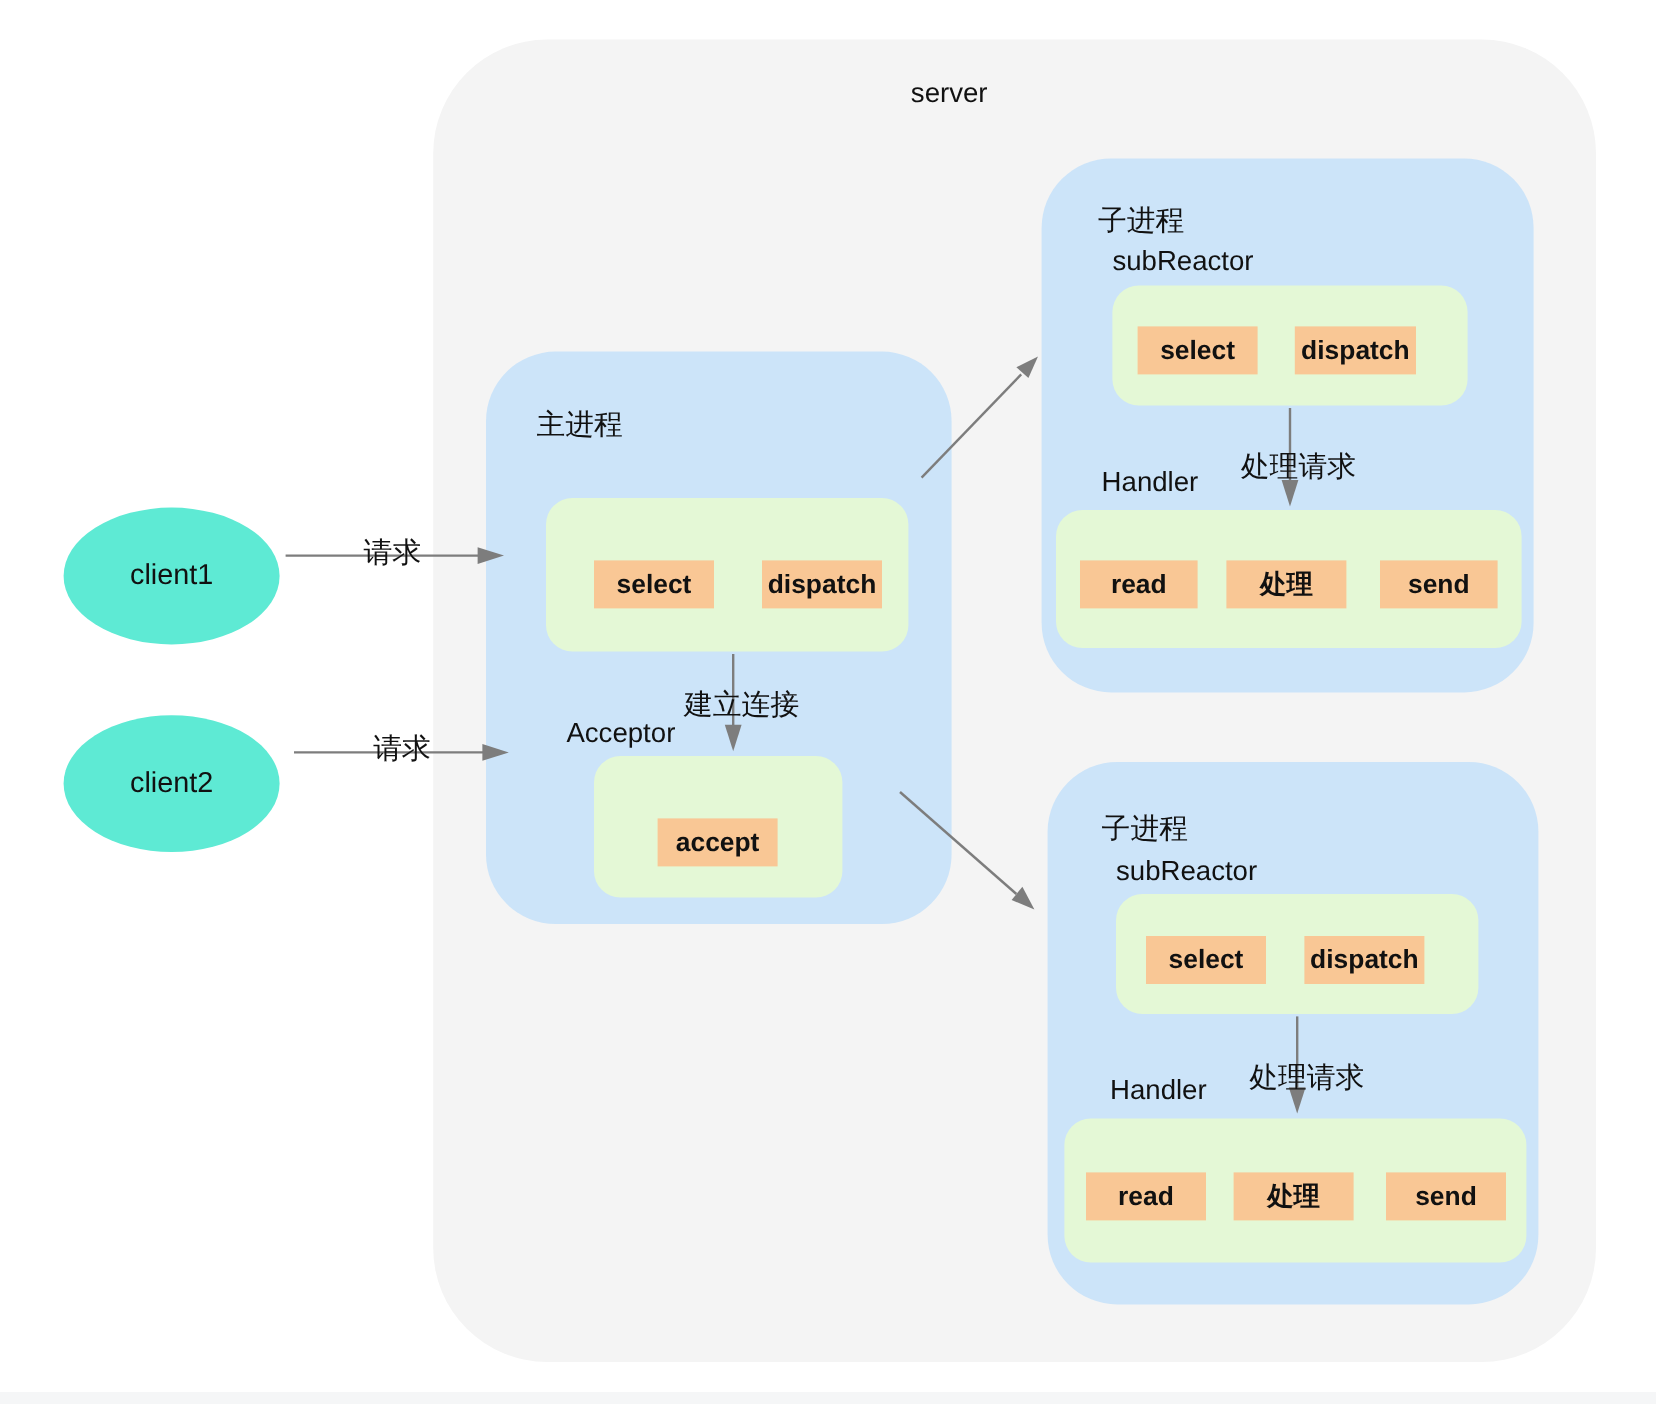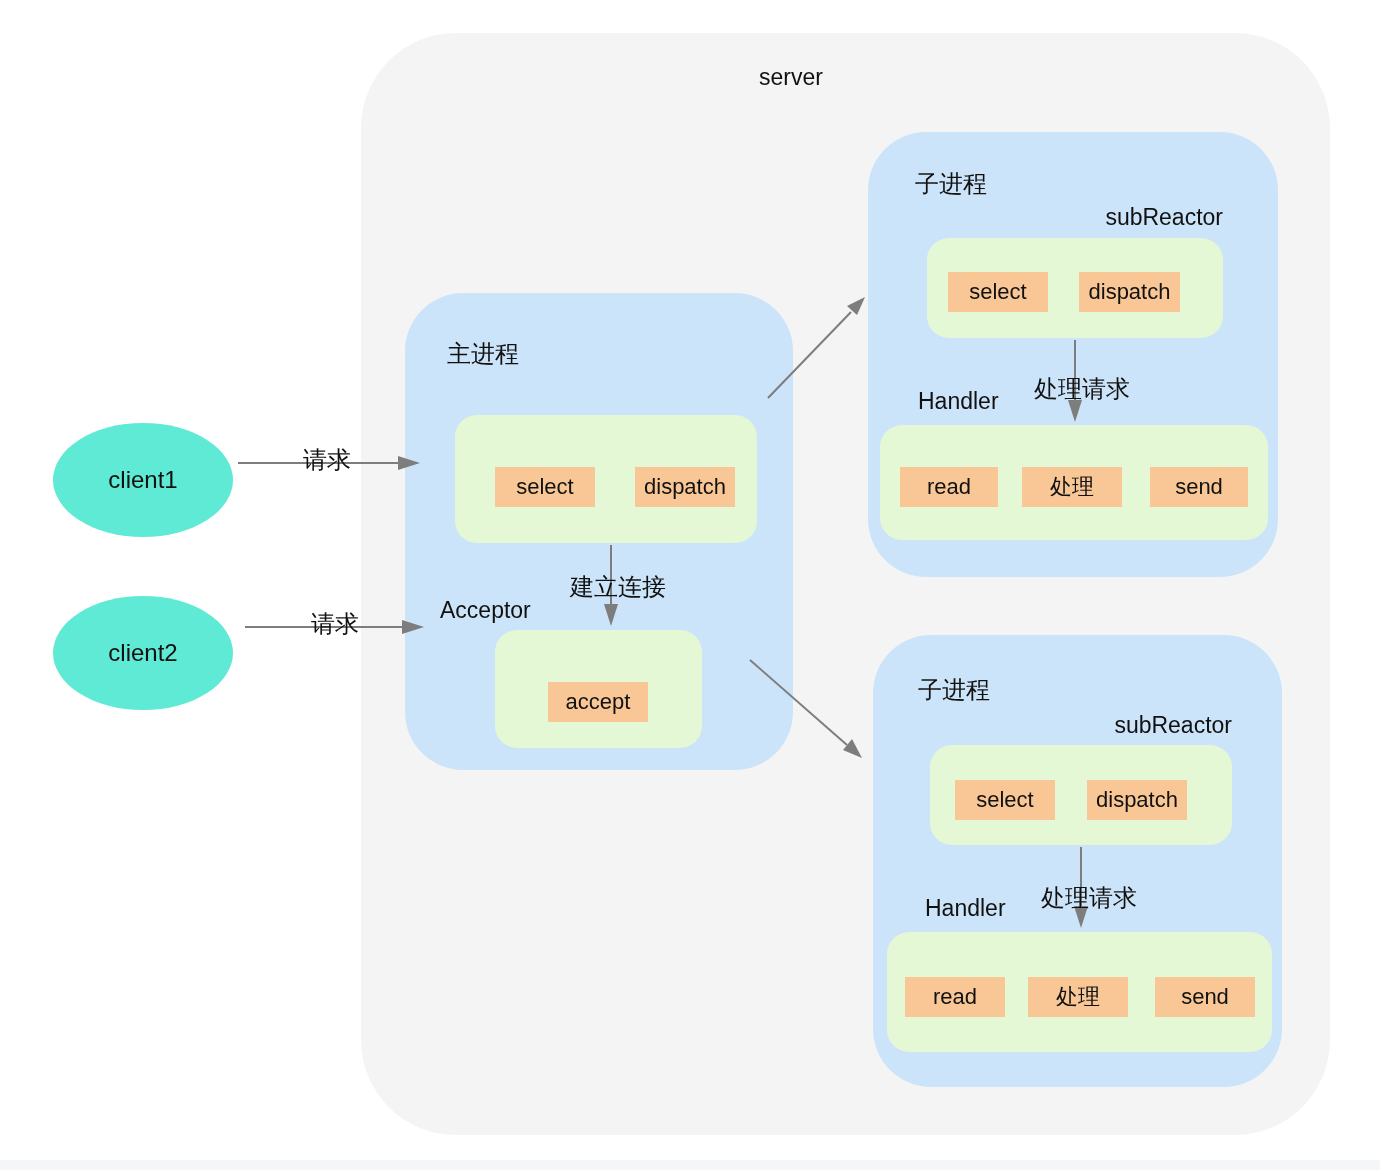--- a/index.html
+++ b/index.html
@@ -40,20 +40,21 @@
     border-radius: 22px;
   }
   .chip {
     position: absolute;
     height: 40px;
     background: #f9c795;
     font-size: 22px;
     line-height: 40px;
     text-align: center;
     white-space: nowrap;
+    font-weight: bold;
   }
   .ellipse {
     position: absolute;
     width: 180px; height: 114px;
     background: #5eead4;
     border-radius: 50%;
     display: flex;
     align-items: center;
     justify-content: center;
     font-size: 24px;
@@ -61,21 +62,21 @@
   .title-cn {
     position: absolute;
     font-size: 24px;
     white-space: nowrap;
   }
   .title-en {
     position: absolute;
     font-size: 23px;
     white-space: nowrap;
   }
-  .center-text { text-align: right; }
+  .center-text { text-align: left; }
   .edge-label {
     position: absolute;
     transform: translateX(-50%);
     font-size: 24px;
     white-space: nowrap;
   }
   .arrows {
     position: absolute;
     left: 0; top: 0;
     width: 1380px; height: 1170px;
@@ -102,21 +103,21 @@
   <div class="ellipse" style="left:53px; top:596px;">
     <span>client2</span>
   </div>
 
   <div class="blue-box" style="left:405px; top:293px; width:388px; height:477px;"></div>
   <div class="title-cn" style="left:447px; top:338px;text-align:center;">主进程</div>
   <div class="green-box" style="left:455px; top:415px; width:302px; height:128px;">
     <div class="chip" style="left:40px; top:52px; width:100px;">select</div>
     <div class="chip" style="left:180px; top:52px; width:100px;">dispatch</div>
   </div>
-  <div class="title-en" style="left:440px; top:597px;text-align:center;">Acceptor</div>
+  <div class="title-en" style="left:472px; top:597px;text-align:center;">Acceptor</div>
   <div class="green-box" style="left:495px; top:630px; width:207px; height:118px;">
     <div class="chip" style="left:53px; top:52px; width:100px;">accept</div>
   </div>
 
   <div class="blue-box" style="left:868px; top:132px; width:410px; height:445px;"></div>
   <div class="title-cn" style="left:915px; top:168px;">子进程</div>
   <div class="title-en center-text" style="left:927px; top:204px; width:296px;">subReactor</div>
   <div class="green-box" style="left:927px; top:238px; width:296px; height:100px;">
     <div class="chip" style="left:21px; top:34px; width:100px;">select</div>
     <div class="chip" style="left:152px; top:34px; width:101px;">dispatch</div>

